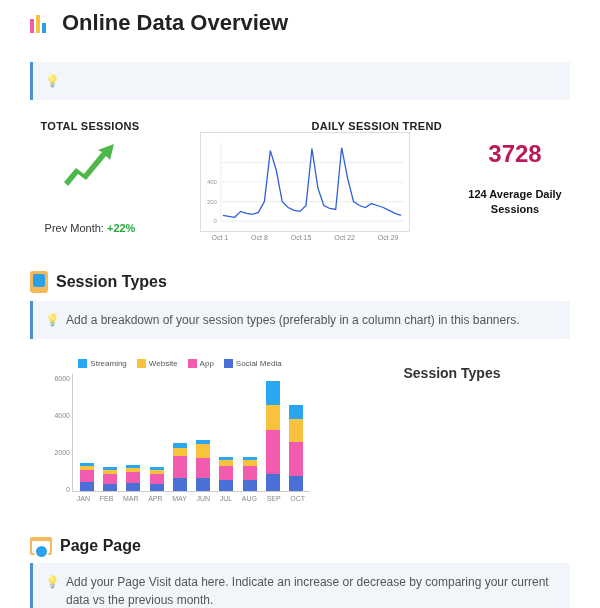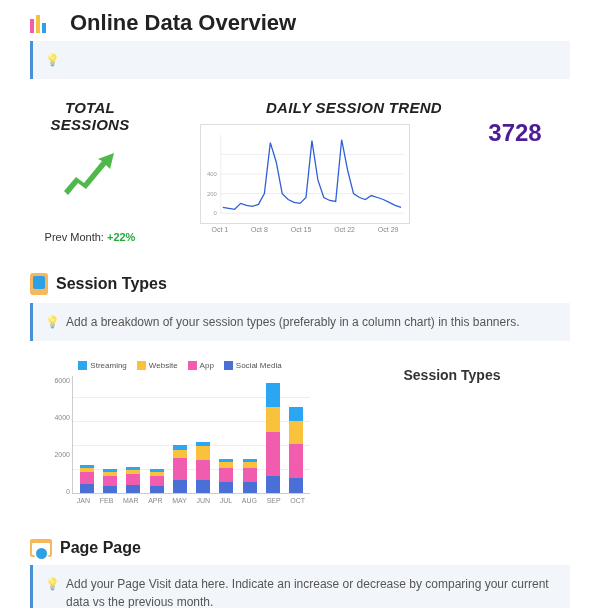--- a/index.html
+++ b/index.html
@@ -10,22 +10,22 @@
     padding: 10px 30px 20px 30px;
     font-size: 13px;
     color: #333;
   }
   .main-title {
     font-size: 22px;
     font-weight: 700;
     color: #222;
     display: flex;
     align-items: center;
-    gap: 20px;
-    margin-bottom: 5px;
+    gap: 12px;
+    margin-bottom: 26px;
   }
   .banner {
     background: #f2f6fb;
     border-left: 3px solid #4a90d9;
     padding: 10px 12px;
     font-size: 12px;
     color: #555;
     line-height: 1.5;
     display: flex;
     gap: 6px;
@@ -37,26 +37,24 @@
     display: flex;
     gap: 18px;
     align-items: flex-start;
     margin-bottom: 30px;
   }
   .col-sessions {
     flex: 0 0 120px;
     text-align: center;
   }
   .small-heading {
-    font-size: 15px;
+    font-size: 11px;
     font-weight: 700;
     letter-spacing: .3px;
     color: #222;
-    margin-bottom: 8px;
-    font-style: italic;
   }
   .arrow-up {
     margin: 6px auto 8px;
   }
   .prev-month {
     font-size: 11px;
     color: #333;
     margin-top: 21px;
   }
   .prev-month .pct { color:#2aa83f; font-weight:600; }
@@ -82,21 +80,21 @@
     width:210px;
     margin-left:auto;
     margin-right:auto;
   }
   .col-metric {
     flex: 0 0 110px;
     text-align: center;
     padding-top:20px;
   }
   .big-number {
-    color:#4c1d95;
+    color:#be185d;
     font-weight:700;
     font-size:24px;
     margin-bottom:19px;
   }
   .metric-caption {
     font-size:11px;
     font-weight:700;
     color:#111;
     line-height:1.4;
   }
@@ -292,20 +290,21 @@
       <span>Oct 1</span>
       <span>Oct 8</span>
       <span>Oct 15</span>
       <span>Oct 22</span>
       <span>Oct 29</span>
     </div>
   </div>
 
   <div class="col-metric">
     <div class="big-number">3728</div>
+    <div class="metric-caption">124 Average Daily Sessions</div>
   </div>
 </div>
 
 <div class="section-title">
   <span class="phone-icon"></span>
   <span>Session Types</span>
 </div>
 <div class="banner">
   <span class="bulb">💡</span>
   <span>Add a breakdown of your session types (preferably in a column chart) in this banners.</span>

